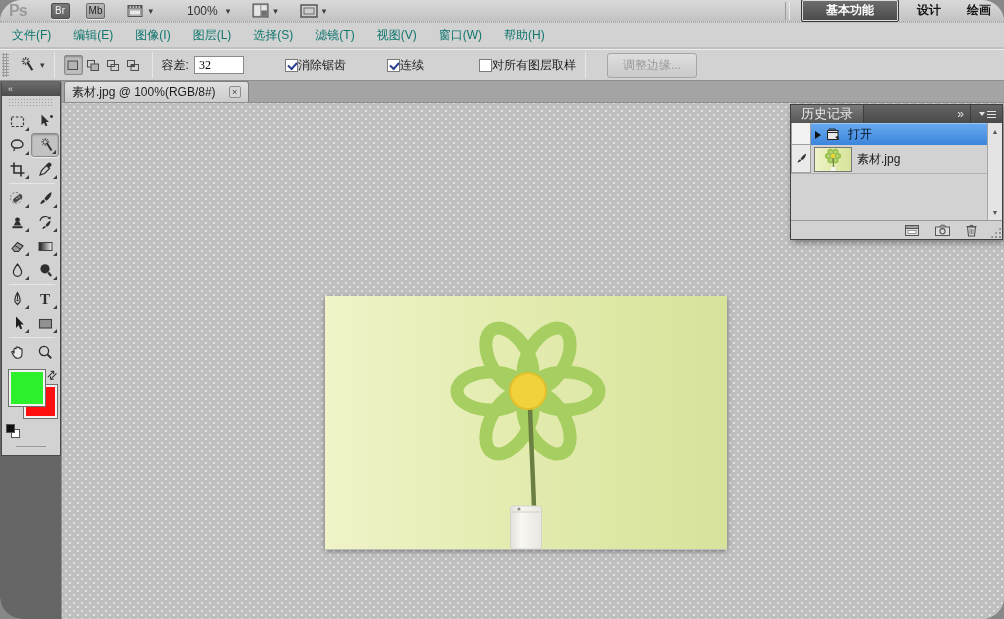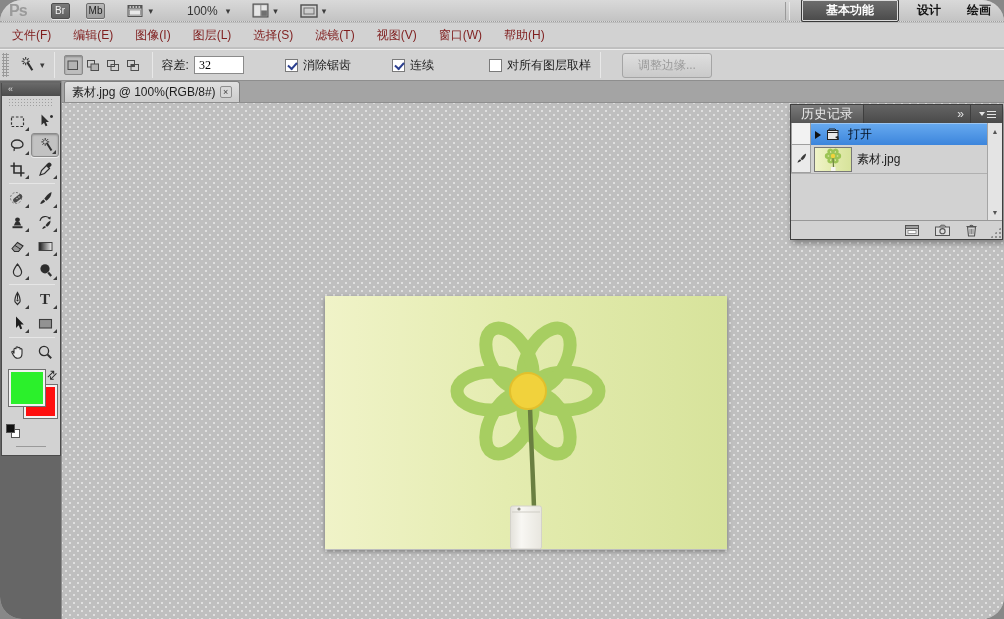--- a/index.html
+++ b/index.html
@@ -24,36 +24,36 @@
   .zoom-text{color:#333;margin-left:34px;}
   .appbar .right{margin-left:auto;display:flex;align-items:center;height:100%;}
   .vsep{width:5px;height:18px;border-left:1px solid #9a9a9a;border-right:1px solid #e9e9e9;margin:0 6px;}
   .ws-btn{font-weight:bold;color:#141414;margin:0 13px;white-space:nowrap;}
   .ws-btn.active{background:linear-gradient(#6e6e6e,#4a4a4a);color:#fff;
     border:1px solid #3a3a3a;box-shadow:0 0 0 1px #dcdcdc inset;border-radius:2px;
     padding:2px 24px;margin:0 5px;}
   
   .menubar{position:absolute;top:23px;left:0;right:0;height:25px;background:#d2d2d2;
     display:flex;align-items:center;padding-left:12px;border-bottom:1px solid #c0c0c0;}
-  .menu-item{margin-right:22px;color:#7f1d1d;white-space:nowrap;}
+  .menu-item{margin-right:22px;color:#0f766e;white-space:nowrap;}
   
   .optionsbar{position:absolute;top:49px;left:0;right:0;height:32px;background:#d2d2d2;
     border-top:1px solid #eee;border-bottom:1px solid #8e8e8e;
     display:flex;align-items:center;}
   .grip-v{width:7px;height:24px;margin-left:2px;
     background-image:radial-gradient(#9a9a9a 1px, transparent 1.1px);background-size:3px 3px;}
   .tool-preset{display:flex;align-items:center;gap:5px;margin-left:8px;}
   .osep{width:1px;height:26px;background:#aaa;border-right:1px solid #e8e8e8;margin:0 9px;}
   .mode-btns{display:flex;gap:1px;}
   .mode-btn{width:19px;height:20px;display:flex;align-items:center;justify-content:center;border-radius:2px;}
   .mode-btn.pressed{background:#bdbdbd;border:1px solid #8a8a8a;box-shadow:inset 0 1px 2px rgba(0,0,0,.3);}
   .opt-label{margin-right:5px;white-space:nowrap;}
   .tol-input{width:50px;height:18px;border:1px solid #8a8a8a;background:#fff;font-size:12px;
     font-family:Liberation Serif, serif;padding:0 4px;}
-  .cb-group{display:flex;align-items:center;margin-left:16px;gap:5px;white-space:nowrap;padding-left:25px;}
+  .cb-group{display:flex;align-items:center;margin-left:16px;white-space:nowrap;padding-left:25px;}
   .cb{width:13px;height:13px;background:#fff;border:1px solid #7a7a7a;position:relative;flex:0 0 auto;}
   .cb.checked::after{content:"";position:absolute;left:2px;top:2px;width:7px;height:4px;
     border-left:2px solid #2b3f8f;border-bottom:2px solid #2b3f8f;transform:rotate(-48deg);}
   .refine-btn{color:#9b9b9b;background:linear-gradient(#dedede,#cacaca);
     border:1px solid #a5a5a5;border-radius:3px;padding:3px 15px;margin-left:12px;white-space:nowrap;}
   
   .dock{position:absolute;top:81px;left:0;width:62px;bottom:0;background:#666;
     border-right:1px solid #8c8c8c;}
   .tools-panel{position:absolute;top:2px;left:1px;width:60px;background:#d2d2d2;
     border:1px solid #4a4a4a;border-top:none;}
@@ -77,21 +77,21 @@
   .swap-arrows{position:absolute;right:3px;top:0;font-size:12px;color:#2e2e2e;transform:rotate(-45deg);}
   .mini-swatches{position:absolute;left:4px;bottom:2px;width:14px;height:14px;}
   .mini-bg{position:absolute;left:5px;top:5px;width:9px;height:9px;background:#fff;border:1px solid #555;}
   .mini-fg{position:absolute;left:0;top:0;width:9px;height:9px;background:#111;border:1px solid #555;}
   .tp-footline{width:30px;height:1px;background:#9a9a9a;margin:6px auto 8px auto;}
   
   .tabbar{position:absolute;top:81px;left:62px;right:0;height:22px;background:#a4a4a4;
     border-bottom:1px solid #8e8e8e;display:flex;align-items:flex-end;}
   .doc-tab{height:21px;margin-left:2px;background:linear-gradient(#e0e0e0,#cccccc);
     border:1px solid #808080;border-bottom:none;border-radius:3px 3px 0 0;
-    display:flex;align-items:center;padding:0 7px;gap:4px;color:#1d1d1d;}
+    display:flex;align-items:center;padding:0 7px;gap:13px;color:#1d1d1d;}
   .tab-close{width:12px;height:12px;border:1px solid #8e8e8e;border-radius:2px;background:#d7d7d7;
     font-size:9px;line-height:10px;text-align:center;color:#444;}
   
   .canvas{position:absolute;top:103px;left:62px;right:0;bottom:0;background:#bfbfbf;
     background-image:radial-gradient(rgba(255,255,255,.5) .8px, transparent 1px),
                      radial-gradient(rgba(255,255,255,.5) .8px, transparent 1px);
     background-size:8px 8px;background-position:0 0,4px 4px;}
   .photo{position:absolute;left:263px;top:193px;width:402px;height:253px;
     box-shadow:0 1px 0 rgba(255,255,255,.45), 0 2px 5px rgba(0,0,0,.4);}
   

